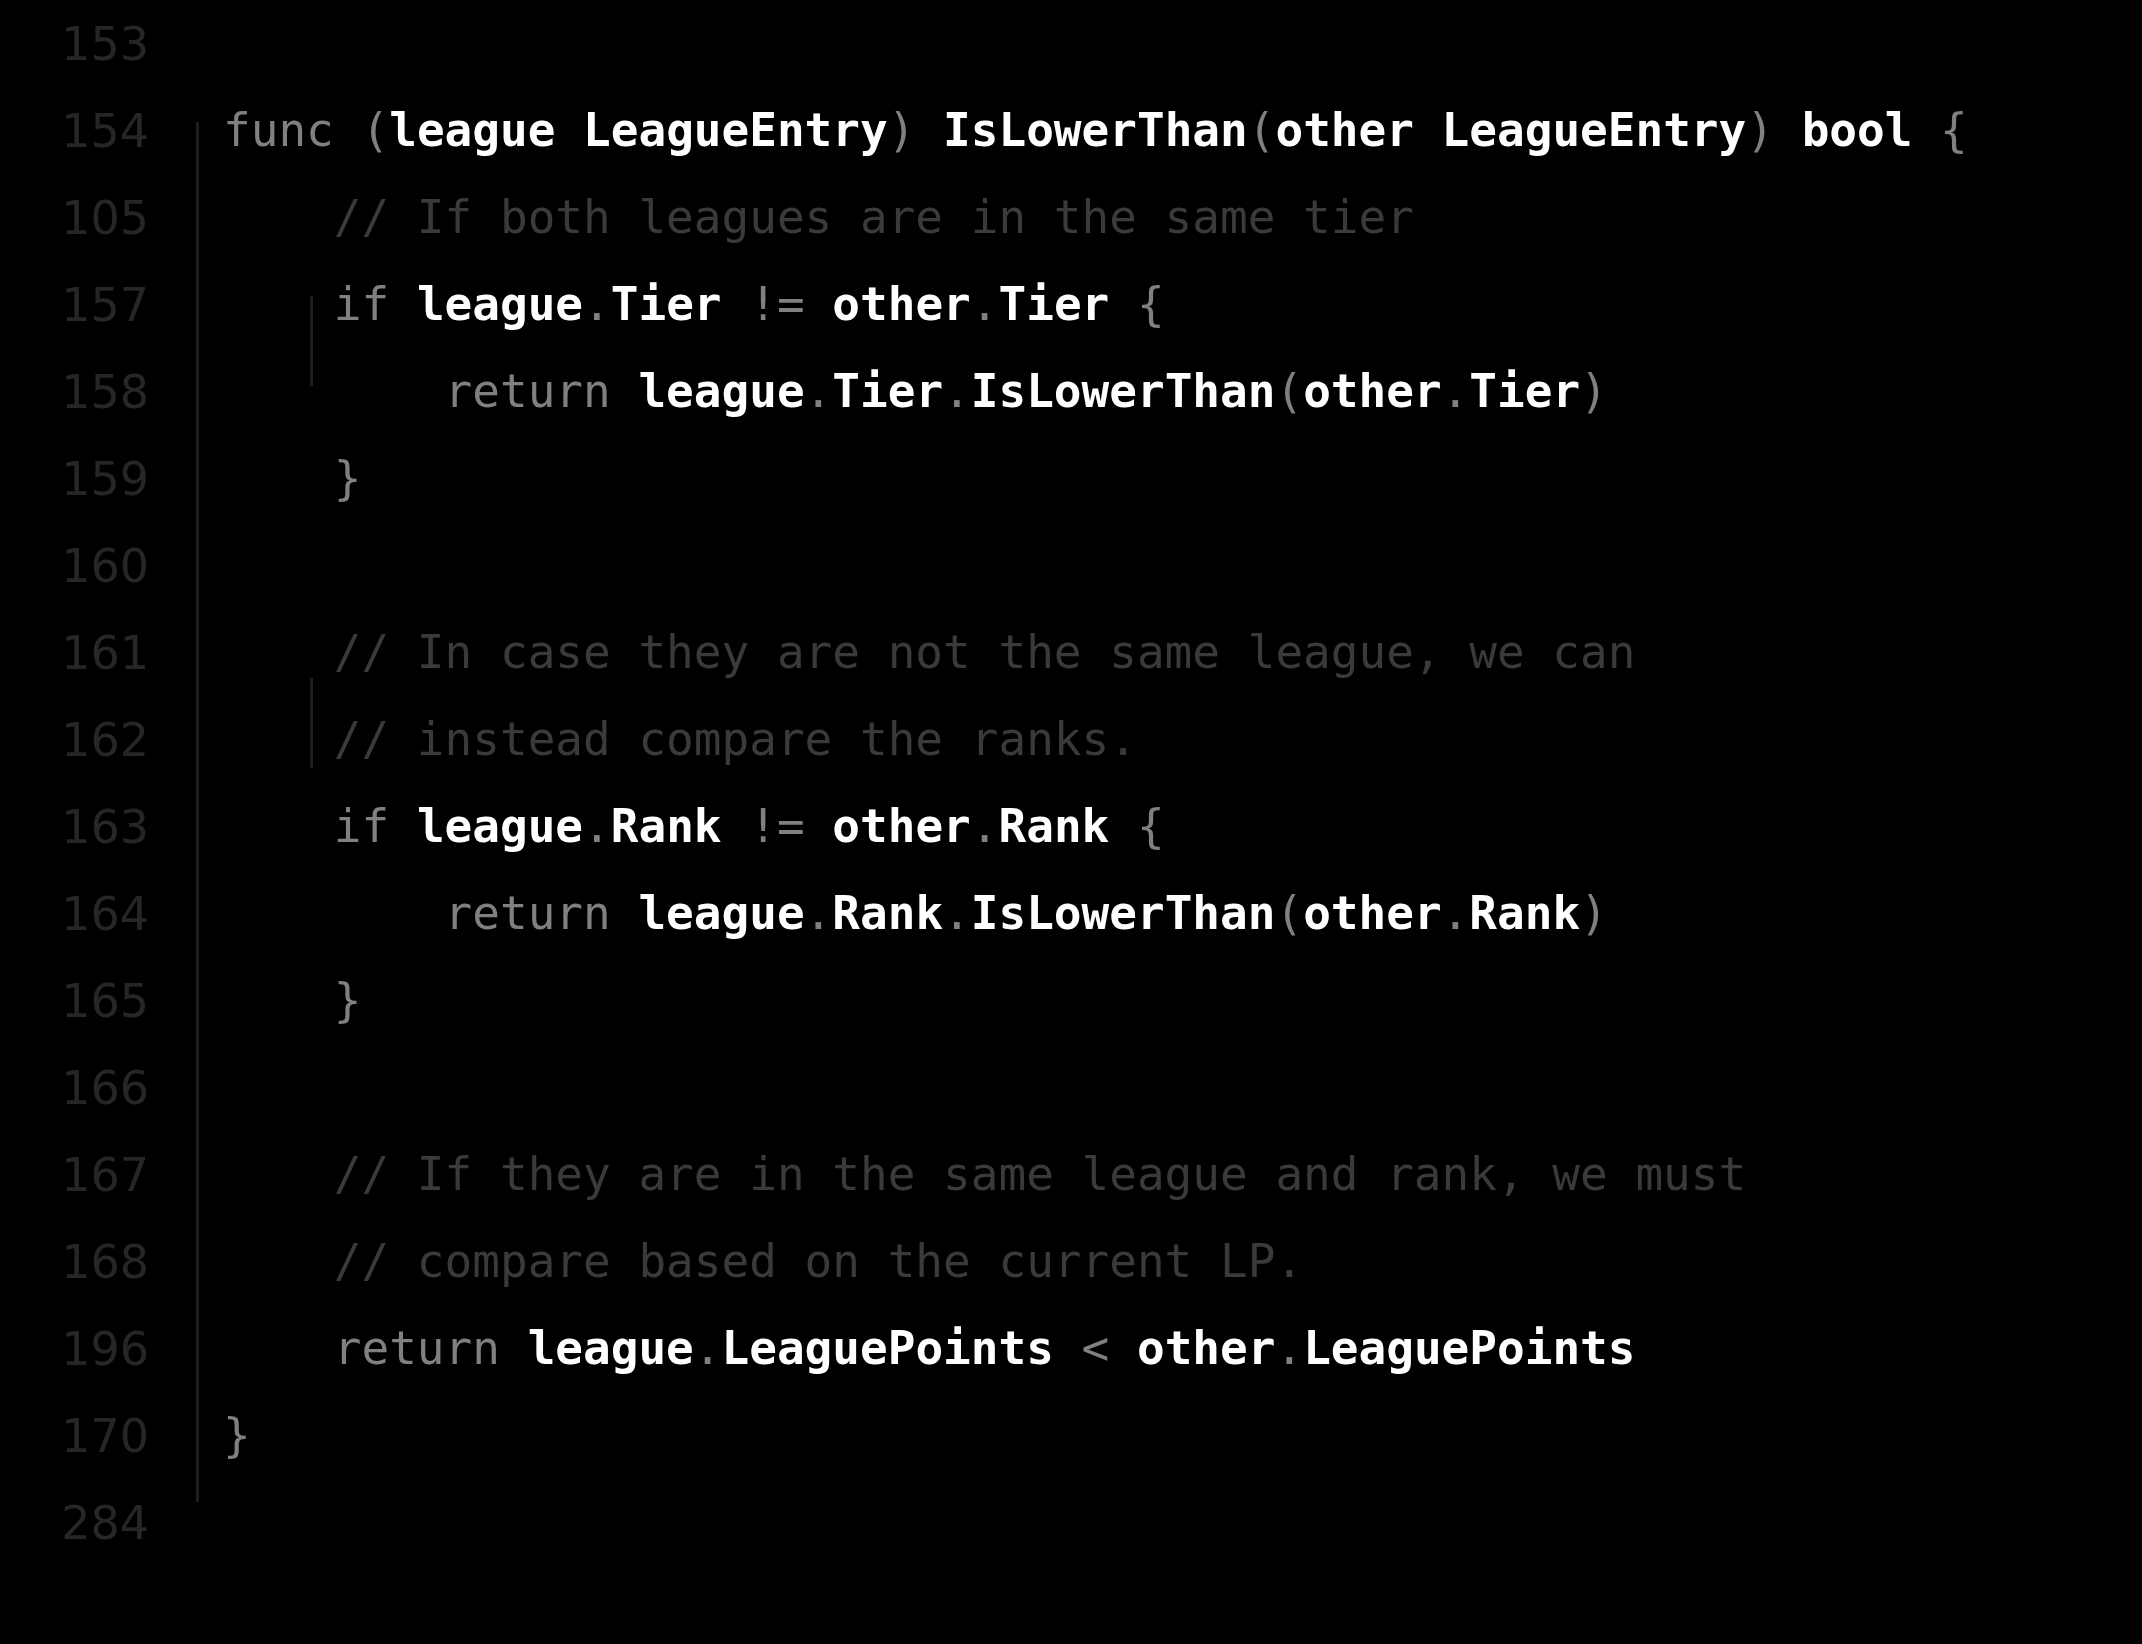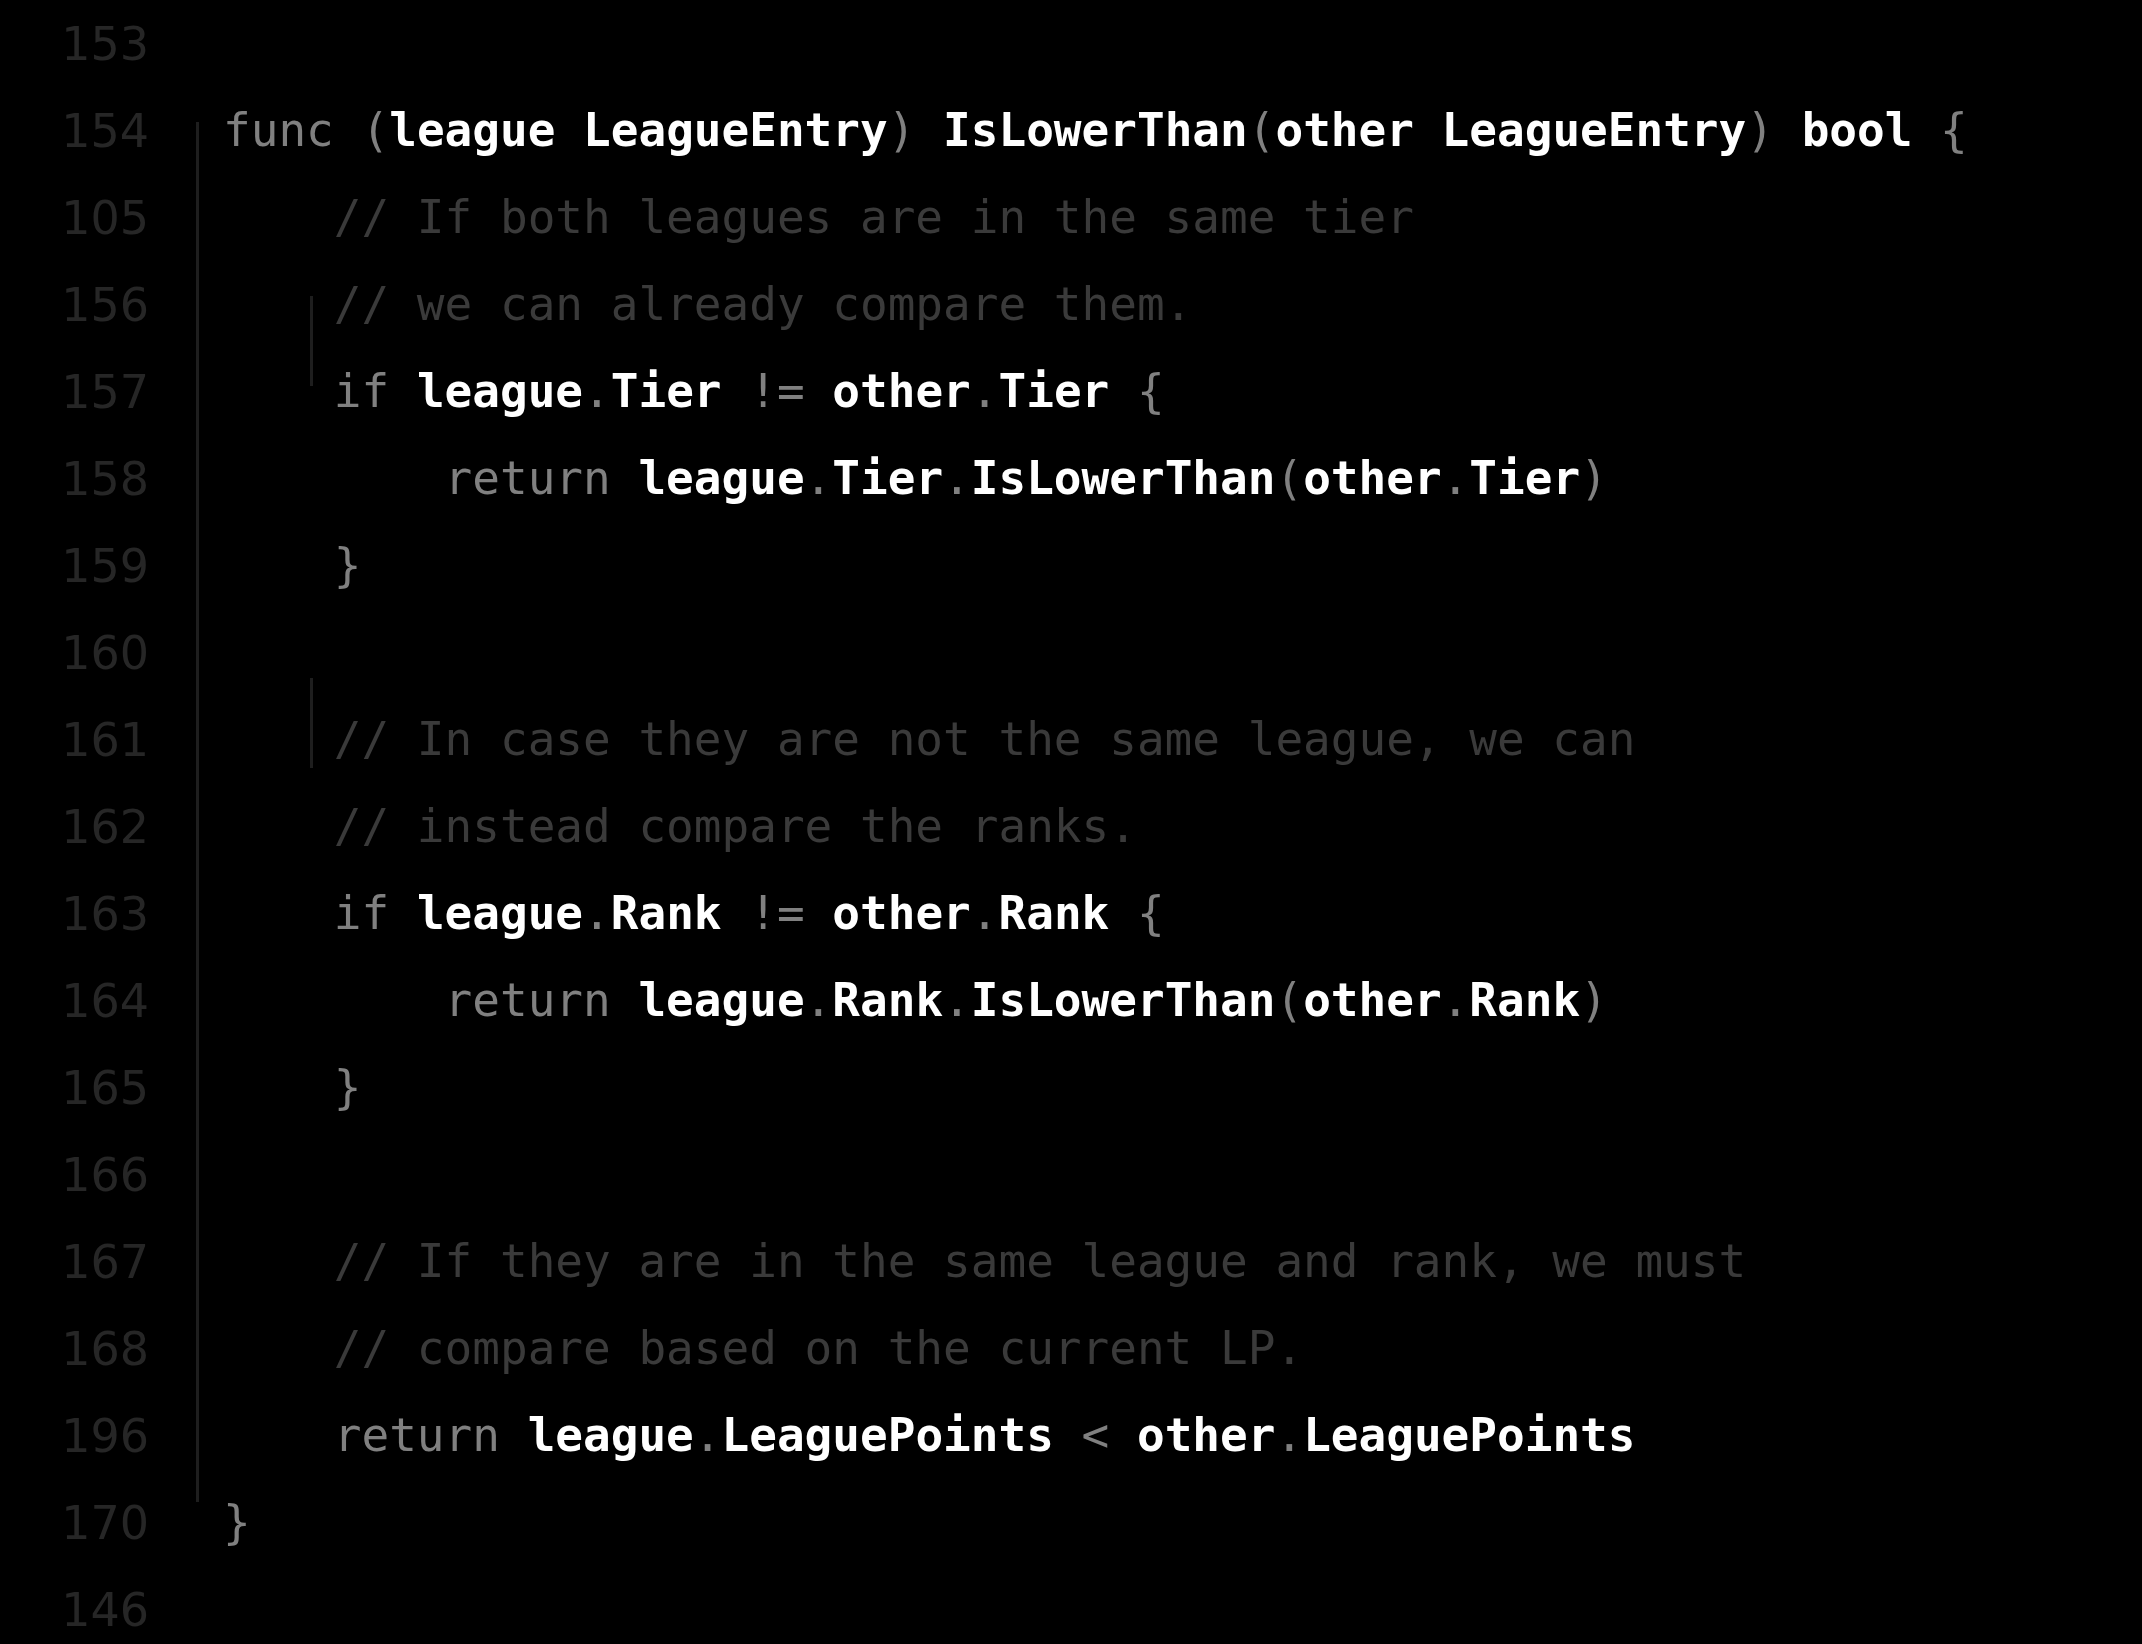--- a/index.html
+++ b/index.html
@@ -89,33 +89,32 @@
   }
 </style>
 </head>
 <body>
 
 <div id="editor">
   <div class="code-area">
       <div class="line"><div class="gutter">153</div><div class="content"></div></div>
       <div class="line"><div class="gutter">154</div><div class="content"><span class="tok-kw">func </span><span class="tok-punc">(</span><span class="tok-plain">league </span><span class="tok-bold">LeagueEntry</span><span class="tok-punc">) </span><span class="tok-bold">IsLowerThan</span><span class="tok-punc">(</span><span class="tok-plain">other </span><span class="tok-bold">LeagueEntry</span><span class="tok-punc">) </span><span class="tok-bold">bool</span><span class="tok-punc"> {</span></div></div>
       <div class="line"><div class="gutter">105</div><div class="content"><span class="tok-comment">    // If both leagues are in the same tier</span></div></div>
-      <div class="line"><div class="gutter">156</div><div class="content"><span class="tok-comment">    // we can already compare them.</span></div></div>
       <div class="line"><div class="gutter">157</div><div class="content"><span class="tok-kw">    if </span><span class="tok-plain">league</span><span class="tok-punc">.</span><span class="tok-plain">Tier</span><span class="tok-punc"> != </span><span class="tok-plain">other</span><span class="tok-punc">.</span><span class="tok-plain">Tier</span><span class="tok-punc"> {</span></div></div>
       <div class="line"><div class="gutter">158</div><div class="content"><span class="tok-kw">        return </span><span class="tok-plain">league</span><span class="tok-punc">.</span><span class="tok-plain">Tier</span><span class="tok-punc">.</span><span class="tok-plain">IsLowerThan</span><span class="tok-punc">(</span><span class="tok-plain">other</span><span class="tok-punc">.</span><span class="tok-plain">Tier</span><span class="tok-punc">)</span></div></div>
       <div class="line"><div class="gutter">159</div><div class="content"><span class="tok-punc">    }</span></div></div>
       <div class="line"><div class="gutter">160</div><div class="content"></div></div>
       <div class="line"><div class="gutter">161</div><div class="content"><span class="tok-comment">    // In case they are not the same league, we can</span></div></div>
       <div class="line"><div class="gutter">162</div><div class="content"><span class="tok-comment">    // instead compare the ranks.</span></div></div>
       <div class="line"><div class="gutter">163</div><div class="content"><span class="tok-kw">    if </span><span class="tok-plain">league</span><span class="tok-punc">.</span><span class="tok-plain">Rank</span><span class="tok-punc"> != </span><span class="tok-plain">other</span><span class="tok-punc">.</span><span class="tok-plain">Rank</span><span class="tok-punc"> {</span></div></div>
       <div class="line"><div class="gutter">164</div><div class="content"><span class="tok-kw">        return </span><span class="tok-plain">league</span><span class="tok-punc">.</span><span class="tok-plain">Rank</span><span class="tok-punc">.</span><span class="tok-plain">IsLowerThan</span><span class="tok-punc">(</span><span class="tok-plain">other</span><span class="tok-punc">.</span><span class="tok-plain">Rank</span><span class="tok-punc">)</span></div></div>
       <div class="line"><div class="gutter">165</div><div class="content"><span class="tok-punc">    }</span></div></div>
       <div class="line"><div class="gutter">166</div><div class="content"></div></div>
       <div class="line"><div class="gutter">167</div><div class="content"><span class="tok-comment">    // If they are in the same league and rank, we must</span></div></div>
       <div class="line"><div class="gutter">168</div><div class="content"><span class="tok-comment">    // compare based on the current LP.</span></div></div>
       <div class="line"><div class="gutter">196</div><div class="content"><span class="tok-kw">    return </span><span class="tok-plain">league</span><span class="tok-punc">.</span><span class="tok-plain">LeaguePoints</span><span class="tok-punc"> &lt; </span><span class="tok-plain">other</span><span class="tok-punc">.</span><span class="tok-plain">LeaguePoints</span></div></div>
       <div class="line"><div class="gutter">170</div><div class="content"><span class="tok-punc">}</span></div></div>
-      <div class="line"><div class="gutter">146</div><div class="content"></div></div>
+      <div class="line"><div class="gutter">284</div><div class="content"></div></div>
     </div>
   <div class="guide" id="guide-l1"></div>
   <div class="guide" id="guide-l2a"></div>
   <div class="guide" id="guide-l2b"></div>
 </div>
 
 </body></html>

